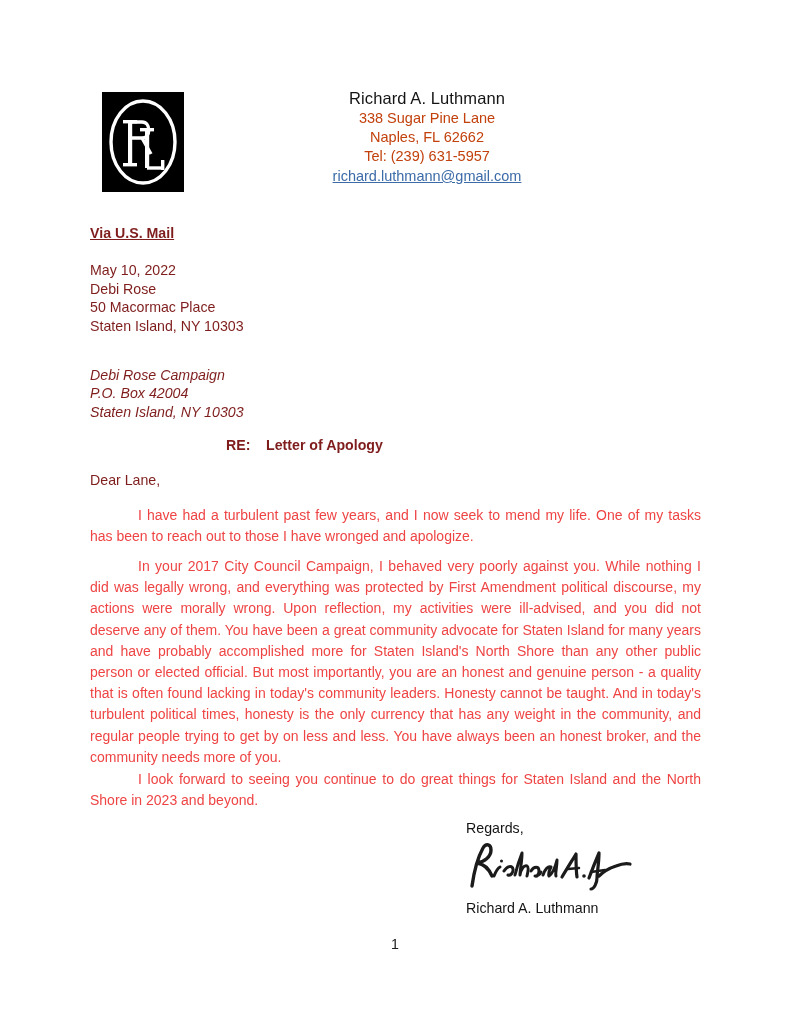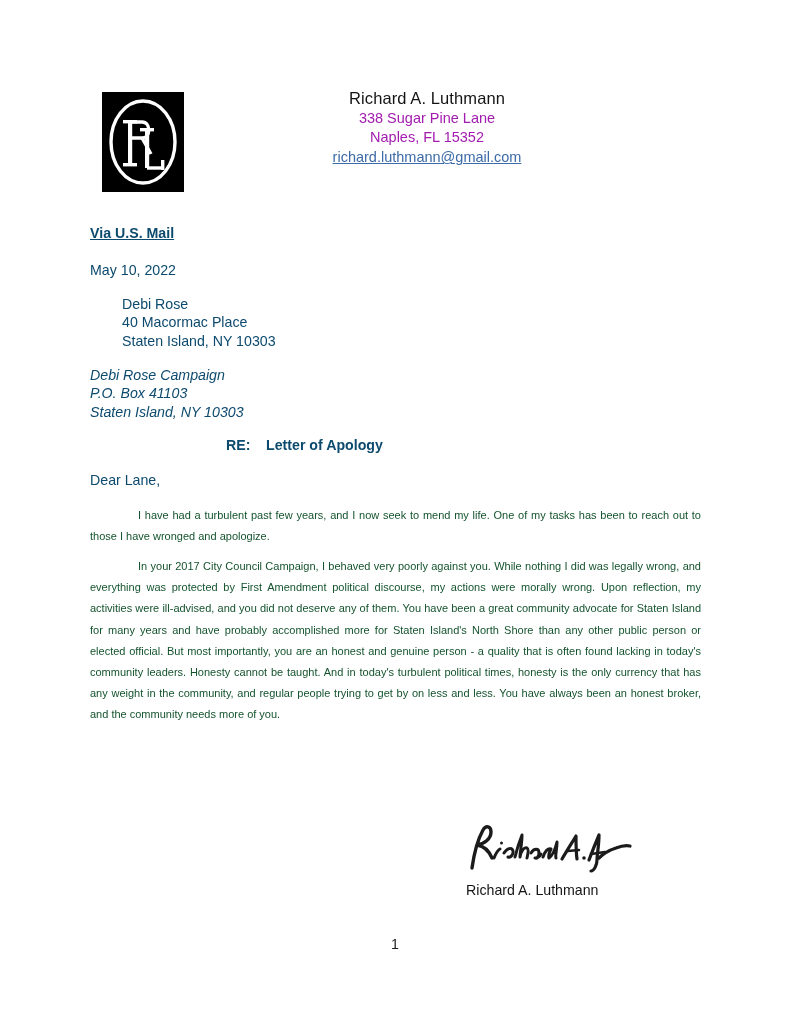--- a/index.html
+++ b/index.html
@@ -49,53 +49,52 @@
     text-align: center;
     line-height: 1.30;
   }
   .lh-name {
     font-size: 16.5px;
     letter-spacing: 0.1px;
     color: #141414;
   }
   .lh-line {
     font-size: 14.5px;
-    color: #a21caf;
+    color: #c2410c;
   }
   .lh-email {
     font-size: 14.5px;
     color: #3c6ba8;
     text-decoration: underline;
     display: inline-block;
     text-align: center;
   }
 
   
   .blk {
     position: absolute;
     font-size: 14.2px;
     line-height: 18.4px;
-    color: #0c4a6e;
+    color: #7f1d1d;
   }
 
   .via {
     left: 90px;
     top: 224px;
     font-weight: bold;
     text-decoration: underline;
     font-size: 14.2px;
   }
   .date {
     left: 90px;
     top: 261px;
   }
   .addr1 {
     left: 90px;
-    top: 295px;
-    margin-left: 32px;
+    top: 280px;
   }
   .addr2 {
     left: 90px;
     top: 366px;
     font-style: italic;
   }
   .addr-line { white-space: pre; }
 
   .re {
     left: 226px;
@@ -109,22 +108,22 @@
     top: 471px;
   }
 
   .para {
     left: 90px;
     width: 611px;
     text-align: justify;
     text-justify: inter-word;
     text-indent: 48px;
     line-height: 21.2px;
-    font-size: 11px;
-    color: #14532d;
+    font-size: 14px;
+    color: #ef4444;
   }
   .p1 { top: 505px; }
   .p2 { top: 556px; }
   .p3 { top: 769px; }
 
   
   .sig-wrap {
     position: absolute;
     left: 466px;
     top: 820px;
@@ -179,51 +178,54 @@
         <rect x="38" y="36" width="14" height="3.4" fill="#ffffff"></rect>
 
         <path d="M45 76 L62 76" fill="none" stroke="#ffffff" stroke-width="3.4"></path>
         <rect x="59" y="68" width="3.4" height="10" fill="#ffffff"></rect>
       </svg>
     </div>
 
     <div class="lh-text">
       <div class="lh-name">Richard A. Luthmann</div>
       <div class="lh-line">338 Sugar Pine Lane</div>
-      <div class="lh-line">Naples, FL 15352</div>
+      <div class="lh-line">Naples, FL 62662</div>
+      <div class="lh-line">Tel: (239) 631-5957</div>
       <div><a class="lh-email" href="#">richard.luthmann@gmail.com</a></div>
     </div>
   </div>
 
   <div class="blk via">Via U.S. Mail</div>
 
   <div class="blk date">May 10, 2022</div>
 
   <div class="blk addr1">
     <div class="addr-line">Debi Rose</div>
-    <div class="addr-line">40 Macormac Place</div>
+    <div class="addr-line">50 Macormac Place</div>
     <div class="addr-line">Staten Island, NY 10303</div>
   </div>
 
   <div class="blk addr2">
     <div class="addr-line">Debi Rose Campaign</div>
-    <div class="addr-line">P.O. Box 41103</div>
+    <div class="addr-line">P.O. Box 42004</div>
     <div class="addr-line">Staten Island, NY 10303</div>
   </div>
 
   <div class="blk re">
     <span class="re-tab">RE:</span><span>Letter of Apology</span>
   </div>
 
   <div class="blk salutation">Dear Lane,</div>
 
   <div class="blk para p1">I have had a turbulent past few years, and I now seek to mend my life.  One of my tasks has been to reach out to those I have wronged and apologize.</div>
   <div class="blk para p2">In your 2017 City Council Campaign, I behaved very poorly against you.  While nothing I did was legally wrong, and everything was protected by First Amendment political discourse, my actions were morally wrong.  Upon reflection, my activities were ill-advised, and you did not deserve any of them.  You have been a great community advocate for Staten Island for many years and have probably accomplished more for Staten Island's North Shore than any other public person or elected official.  But most importantly, you are an honest and genuine person - a quality that is often found lacking in today's community leaders.  Honesty cannot be taught.  And in today's turbulent political times, honesty is the only currency that has any weight in the community, and regular people trying to get by on less and less.  You have always been an honest broker, and the community needs more of you.</div>
+  <div class="blk para p3">I look forward to seeing you continue to do great things for Staten Island and the North Shore in 2023 and beyond.</div>
 
   <div class="sig-wrap">
+    <div class="regards">Regards,</div>
 
     <svg class="sig-img" width="175" height="58" viewBox="0 0 175 58" aria-hidden="true">
       <g fill="none" stroke="#1b1b1b" stroke-linecap="round" stroke-linejoin="round">
 
         <path d="M14 48 C16 34 20 19 25 10 C28 5 33 6 33 12 C33 19 26 24 19 25 C26 26 31 31 34 38" stroke-width="3.4"></path>
 
         <path d="M36 38 C38 33 40 30 42 29" stroke-width="3"></path>
         <circle cx="43.5" cy="23" r="1.5" fill="#1b1b1b" stroke="none"></circle>
 
         <path d="M46 33 C49 28 54 27 55 31 C55.5 34 53 38 50 37" stroke-width="3"></path>

